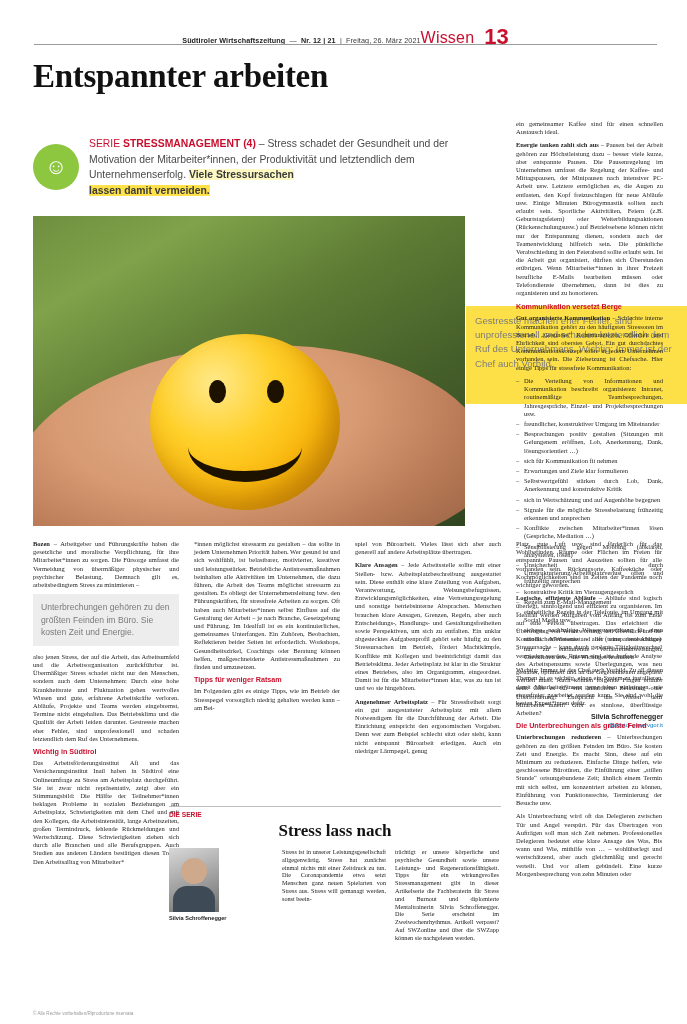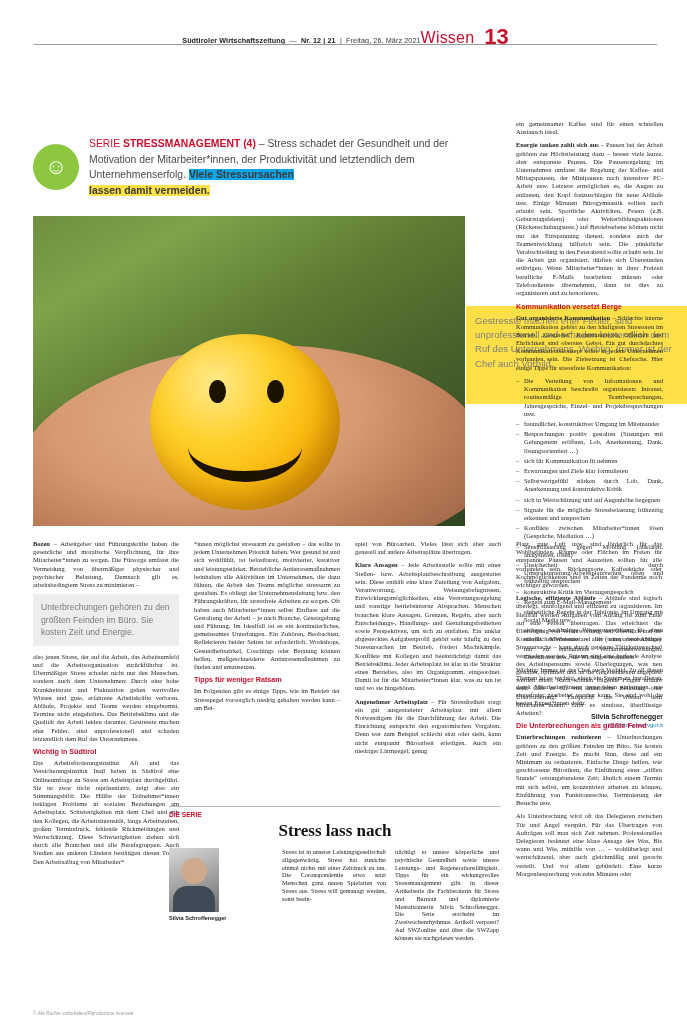--- a/index.html
+++ b/index.html
@@ -61,21 +61,21 @@
     position: absolute; inset: 0; display: flex; align-items: center; justify-content: center;
     font-size: 22px; color: #fff;
   }
   .kicker-text {
     font-family: "Liberation Sans", sans-serif;
     font-size: 10.4px; line-height: 15.5px; color: #8dc63f;
   }
   .kicker-text .serie { color: #c8102e; }
   .kicker-text .serie b { font-weight: bold; }
   .kicker-text .dark { color: #4a4a4a; }
-  .kicker-text .hl { background: #0ea5e9; color: #3a3a3a; font-weight: bold; }
+  .kicker-text .hl { background: #fef9c3; color: #3a3a3a; font-weight: bold; }
   .kicker-text .hl2 { background: #ffe24a; color: #3a3a3a; font-weight: bold; }
 
   
   .hero {
     position: absolute; top: 216px; left: 33px; width: 432px; height: 310px;
     background: linear-gradient(150deg,#6f8f3f 0%, #7fa24a 18%, #5e7c34 42%, #46602a 68%, #2f4420 100%);
     overflow: hidden;
   }
   .hero .hand {
     position: absolute; left: -6%; bottom: -12%; width: 112%; height: 70%;
@@ -207,20 +207,21 @@
       <span>&nbsp;|&nbsp;</span>
       <span>Freitag, 26. März 2021</span>
     </div>
     <div class="masthead-right">
       <div class="section-name">Wissen</div>
       <div class="page-no">13</div>
     </div>
   </div>
   <div class="rule-top"></div>
 
+  <div class="headline">Entspannter arbeiten</div>
 
   <div class="kicker-wrap">
     <div class="kicker-badge">
       <div class="ico">☺</div>
     </div>
     <div class="kicker-text">
       <span class="serie">SERIE</span>
       <span class="serie"><b>STRESSMANAGEMENT (4)</b></span><span class="dark"> – Stress schadet der Gesundheit und der Motivation der Mitarbeiter*innen, der Produktivität und letztendlich dem Unternehmenserfolg. </span><span class="hl">Viele Stressursachen</span><br>
       <span class="hl2">lassen damit vermeiden.</span>
     </div>

